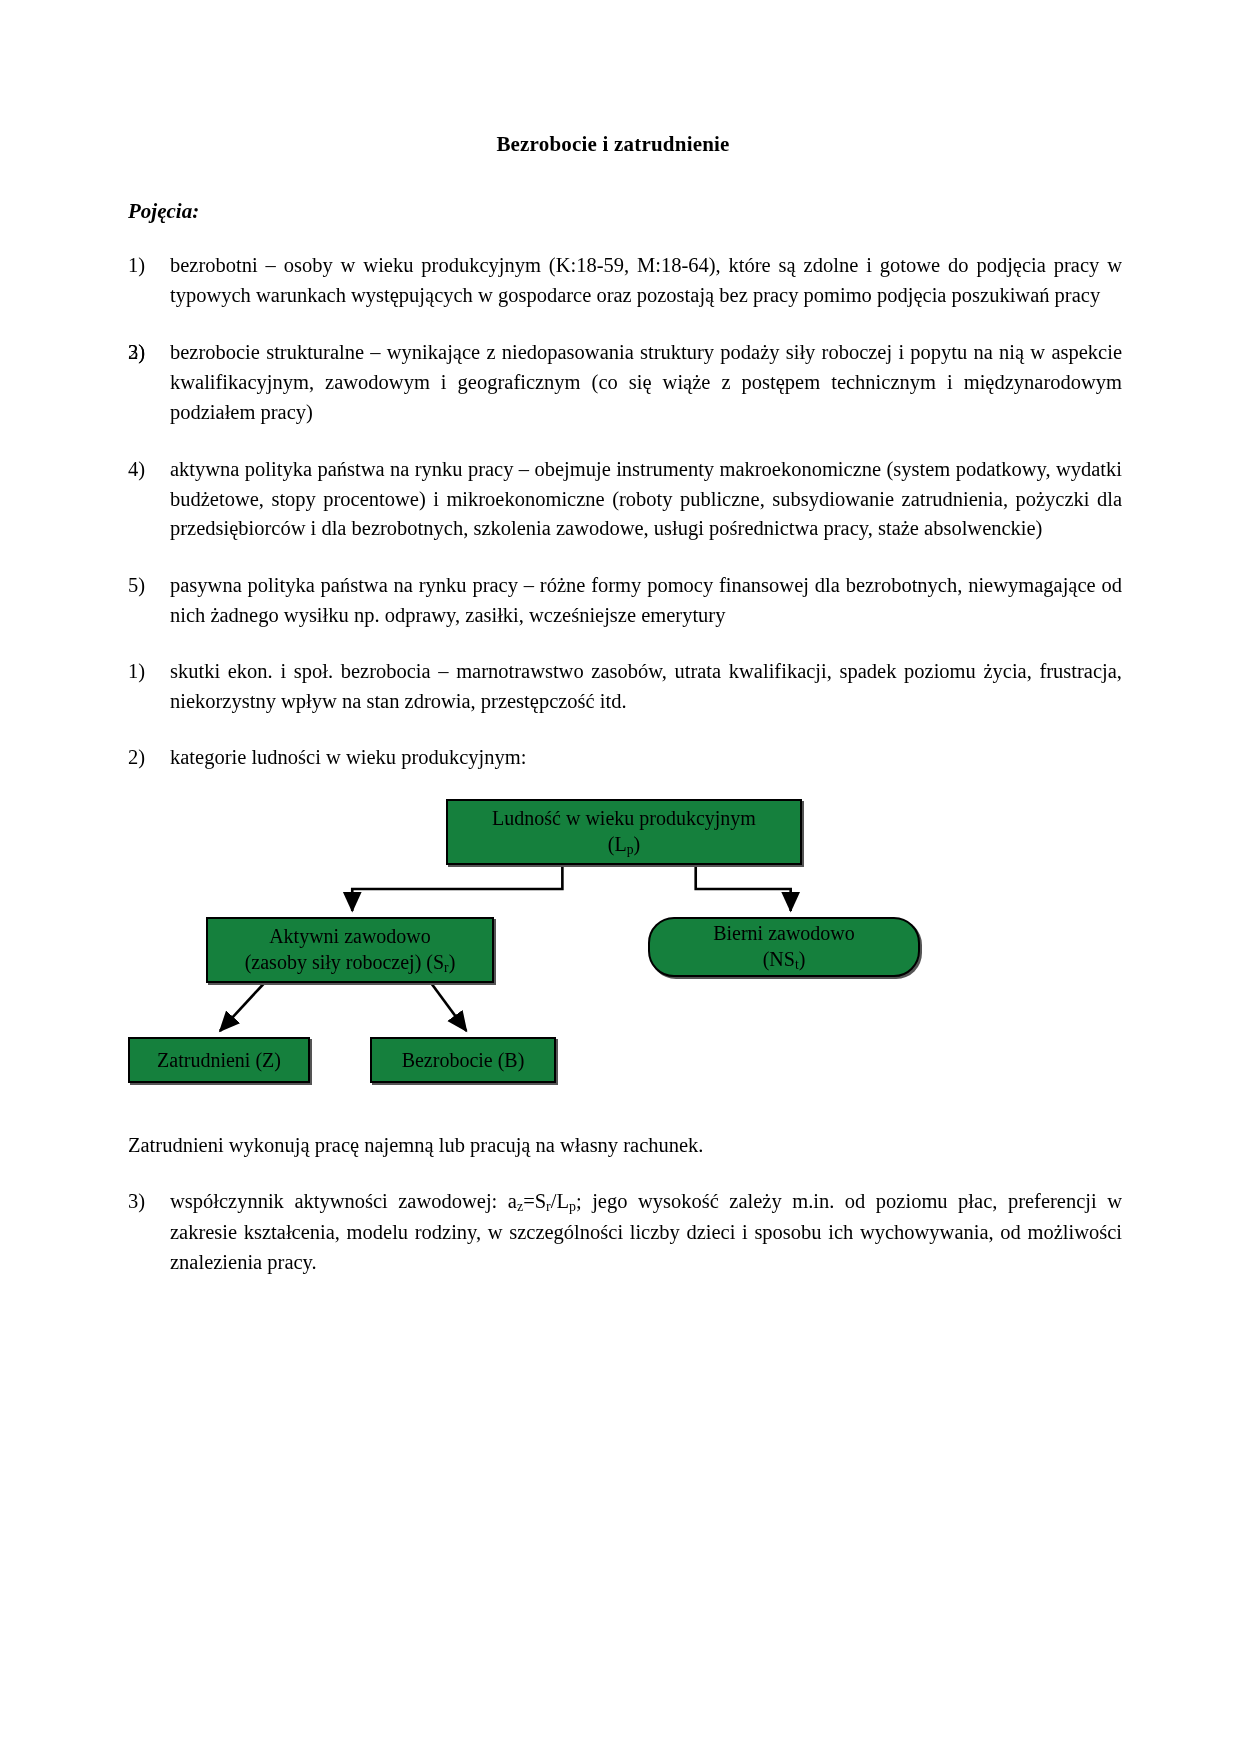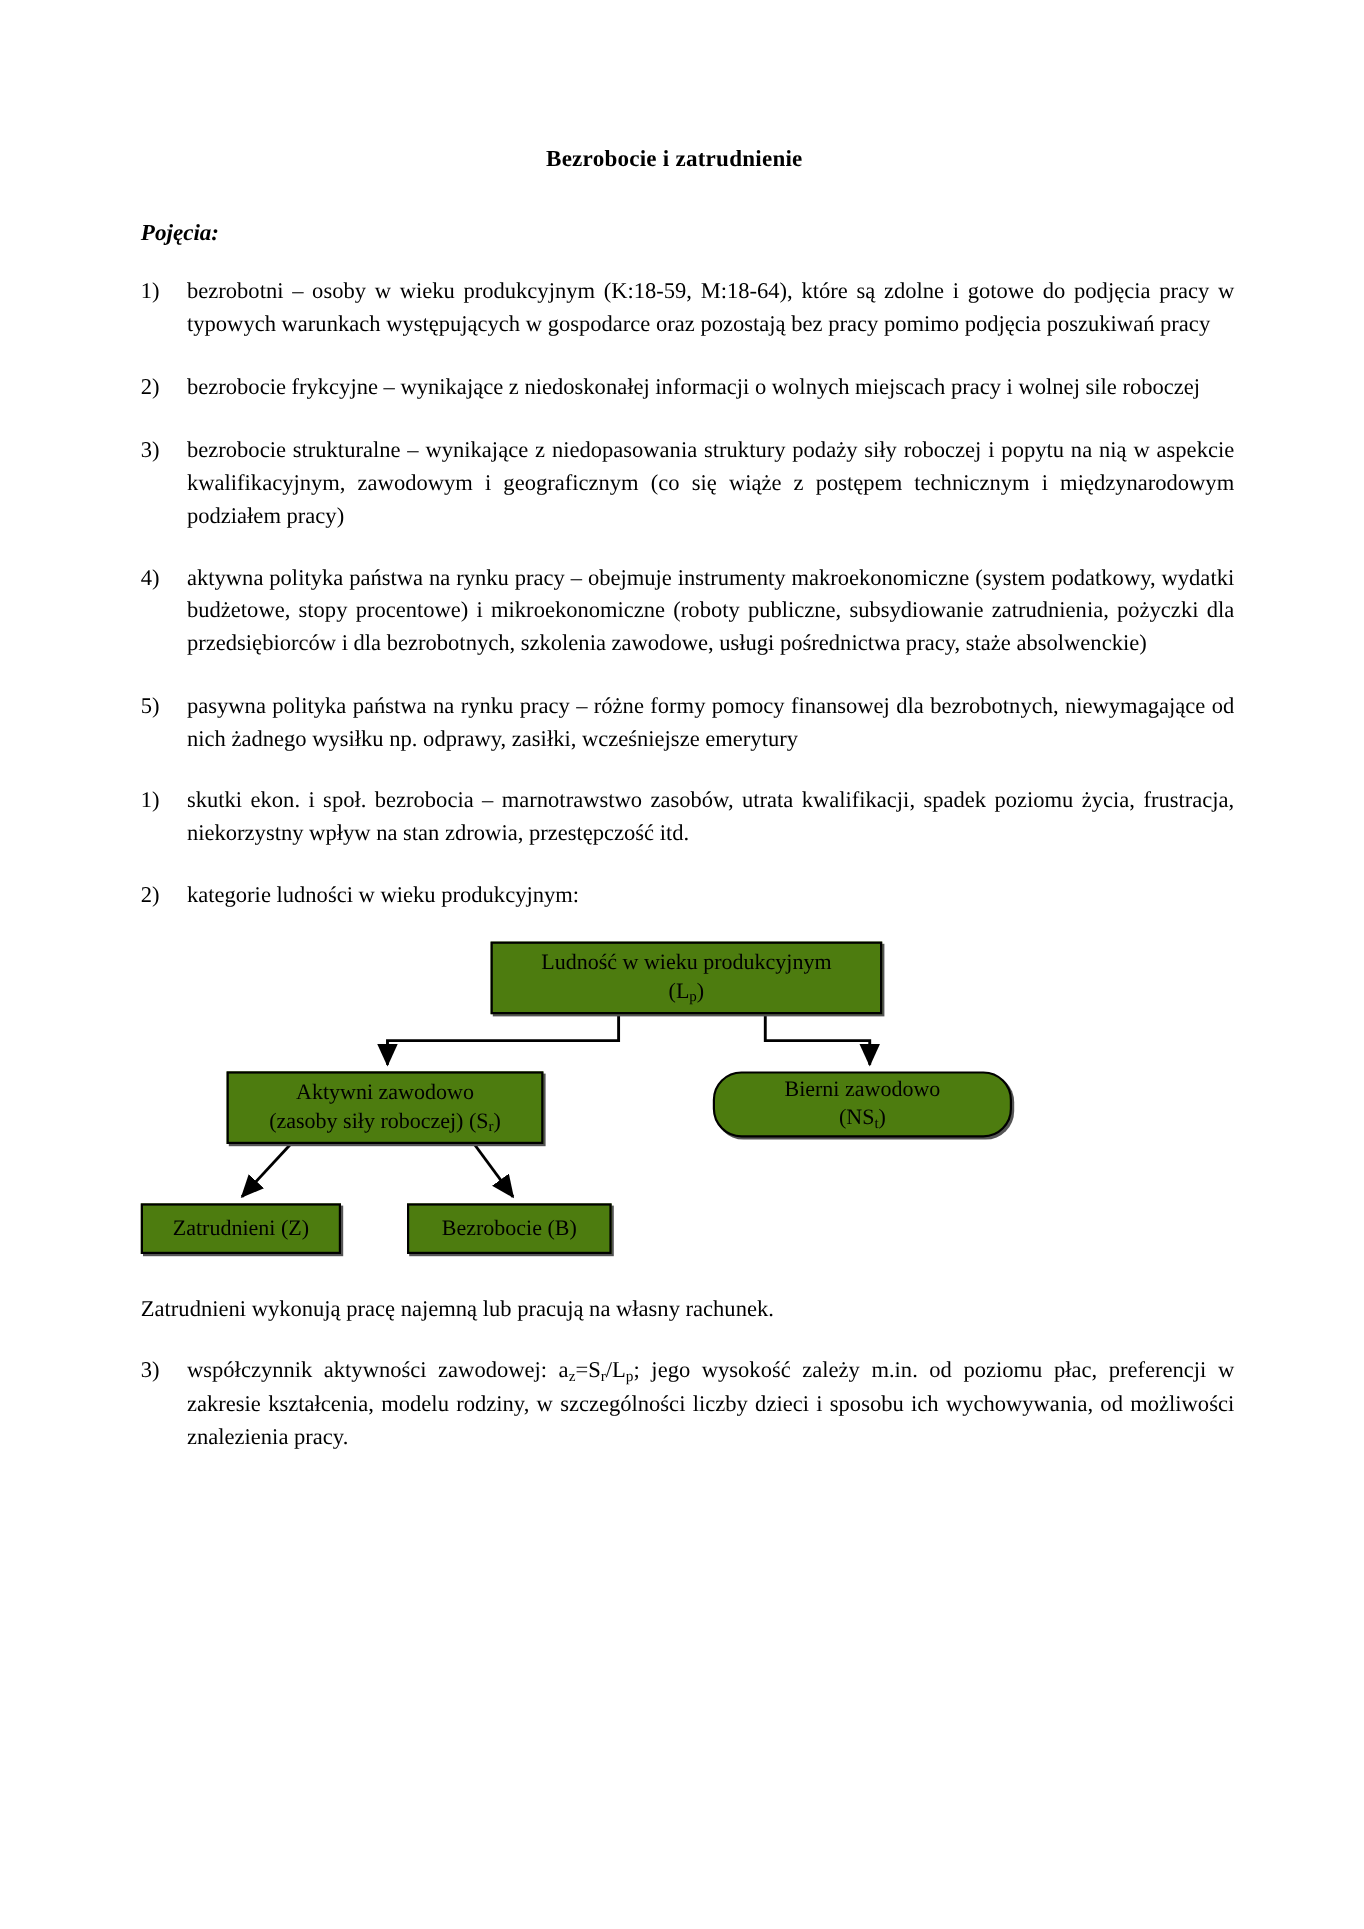--- a/index.html
+++ b/index.html
@@ -77,21 +77,21 @@
   .flowchart {
     position: relative;
     width: 100%;
     height: 280px;
     margin-top: 26px;
   }
   .fbox {
     position: absolute;
     box-sizing: border-box;
     border: 2px solid #000;
-    background: #4d7c0f;
+    background: #15803d;
     font-size: 20px;
     line-height: 1.32;
     text-align: center;
     display: flex;
     align-items: center;
     justify-content: center;
     padding: 4px 8px;
     box-shadow: 2px 2px 0 0 #555;
   }
   .fbox .inner { width: 100%; }
@@ -115,39 +115,38 @@
     pointer-events: none;
   }
 
   
   .plain-para {
     font-size: 20.5px;
     line-height: 1.46;
     margin: 18px 0 0 0;
     text-align: left;
   }
-  .after-chart { margin-top: 40px; }
+  .after-chart { margin-top: 52px; }
 </style>
 </head>
 <body>
 
 <div class="page">
 
   <h1 class="doc-title">Bezrobocie i zatrudnienie</h1>
 
   <div class="section-heading">Pojęcia:</div>
 
   <ol class="num-list">
     <li>
       <span class="marker">1)</span>
       <span>bezrobotni – osoby w wieku produkcyjnym (K:18-59, M:18-64), które są zdolne i gotowe do podjęcia pracy w typowych warunkach występujących w gospodarce oraz pozostają bez pracy pomimo podjęcia poszukiwań pracy</span>
     </li>
     <li>
       <span class="marker">2)</span>
-      <span>bezrobocie frykcyjne – wynikające z niedoskonałej informacji o wolnych miejscach pracy i wolnej sile roboczej</span>
     </li>
     <li>
       <span class="marker">3)</span>
       <span>bezrobocie strukturalne – wynikające z niedopasowania struktury podaży siły roboczej i popytu na nią w aspekcie kwalifikacyjnym, zawodowym i geograficznym (co się wiąże z postępem technicznym i międzynarodowym podziałem pracy)</span>
     </li>
     <li>
       <span class="marker">4)</span>
       <span>aktywna polityka państwa na rynku pracy – obejmuje instrumenty makroekonomiczne (system podatkowy, wydatki budżetowe, stopy procentowe) i mikroekonomiczne (roboty publiczne, subsydiowanie zatrudnienia, pożyczki dla przedsiębiorców i dla bezrobotnych, szkolenia zawodowe, usługi pośrednictwa pracy, staże absolwenckie)</span>
     </li>
     <li>

